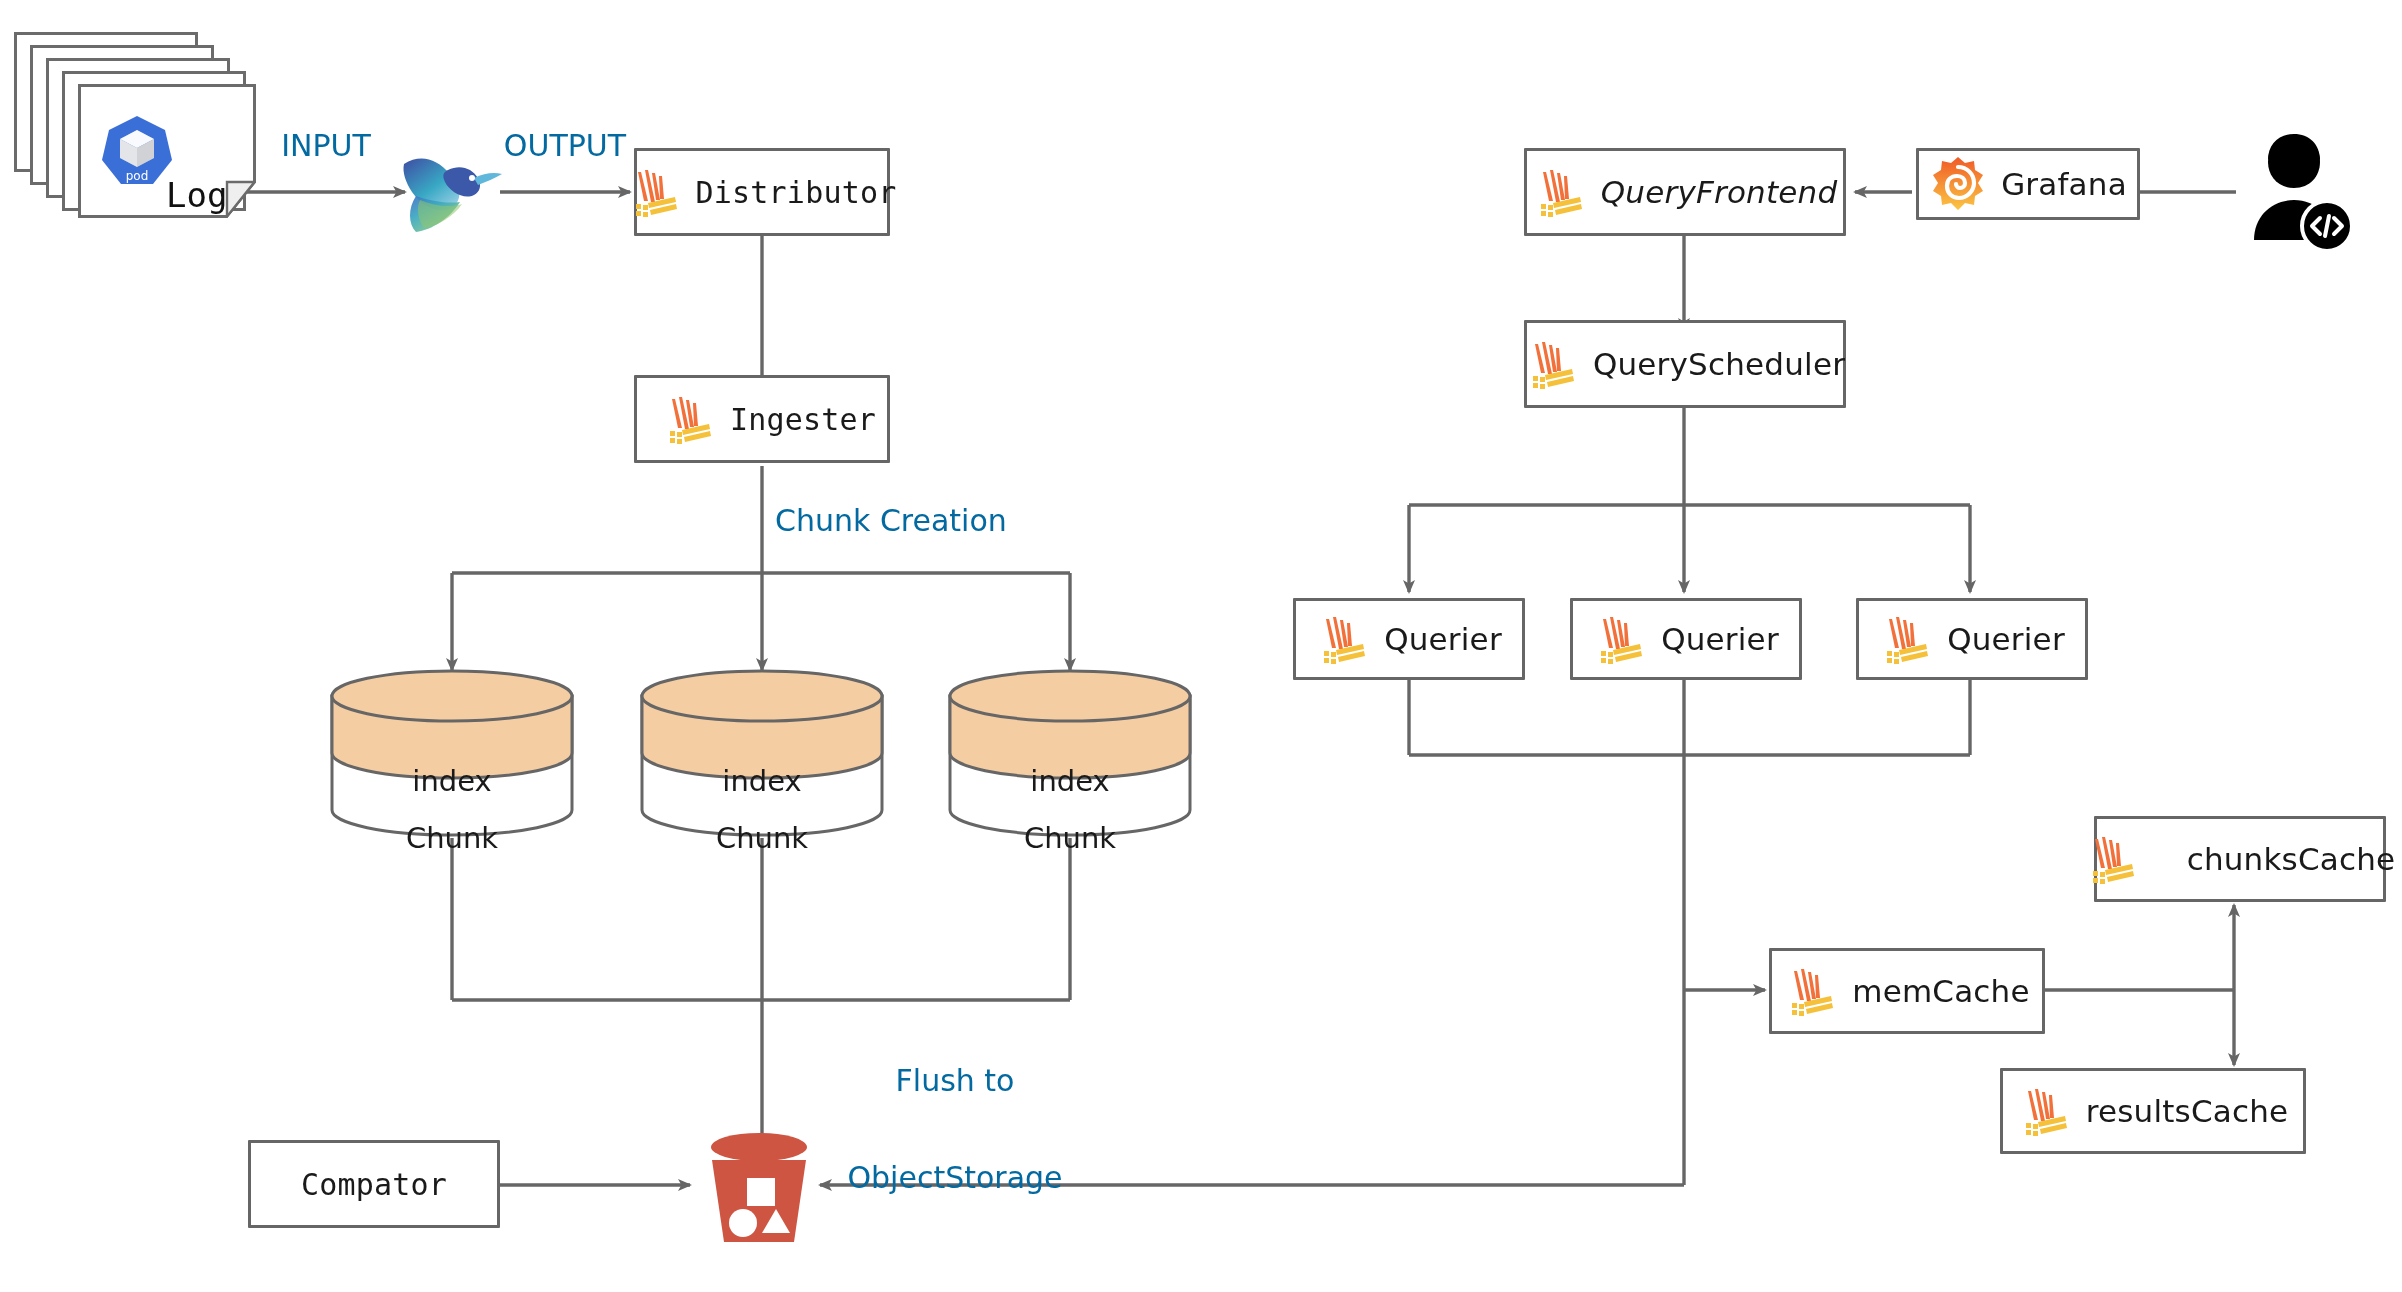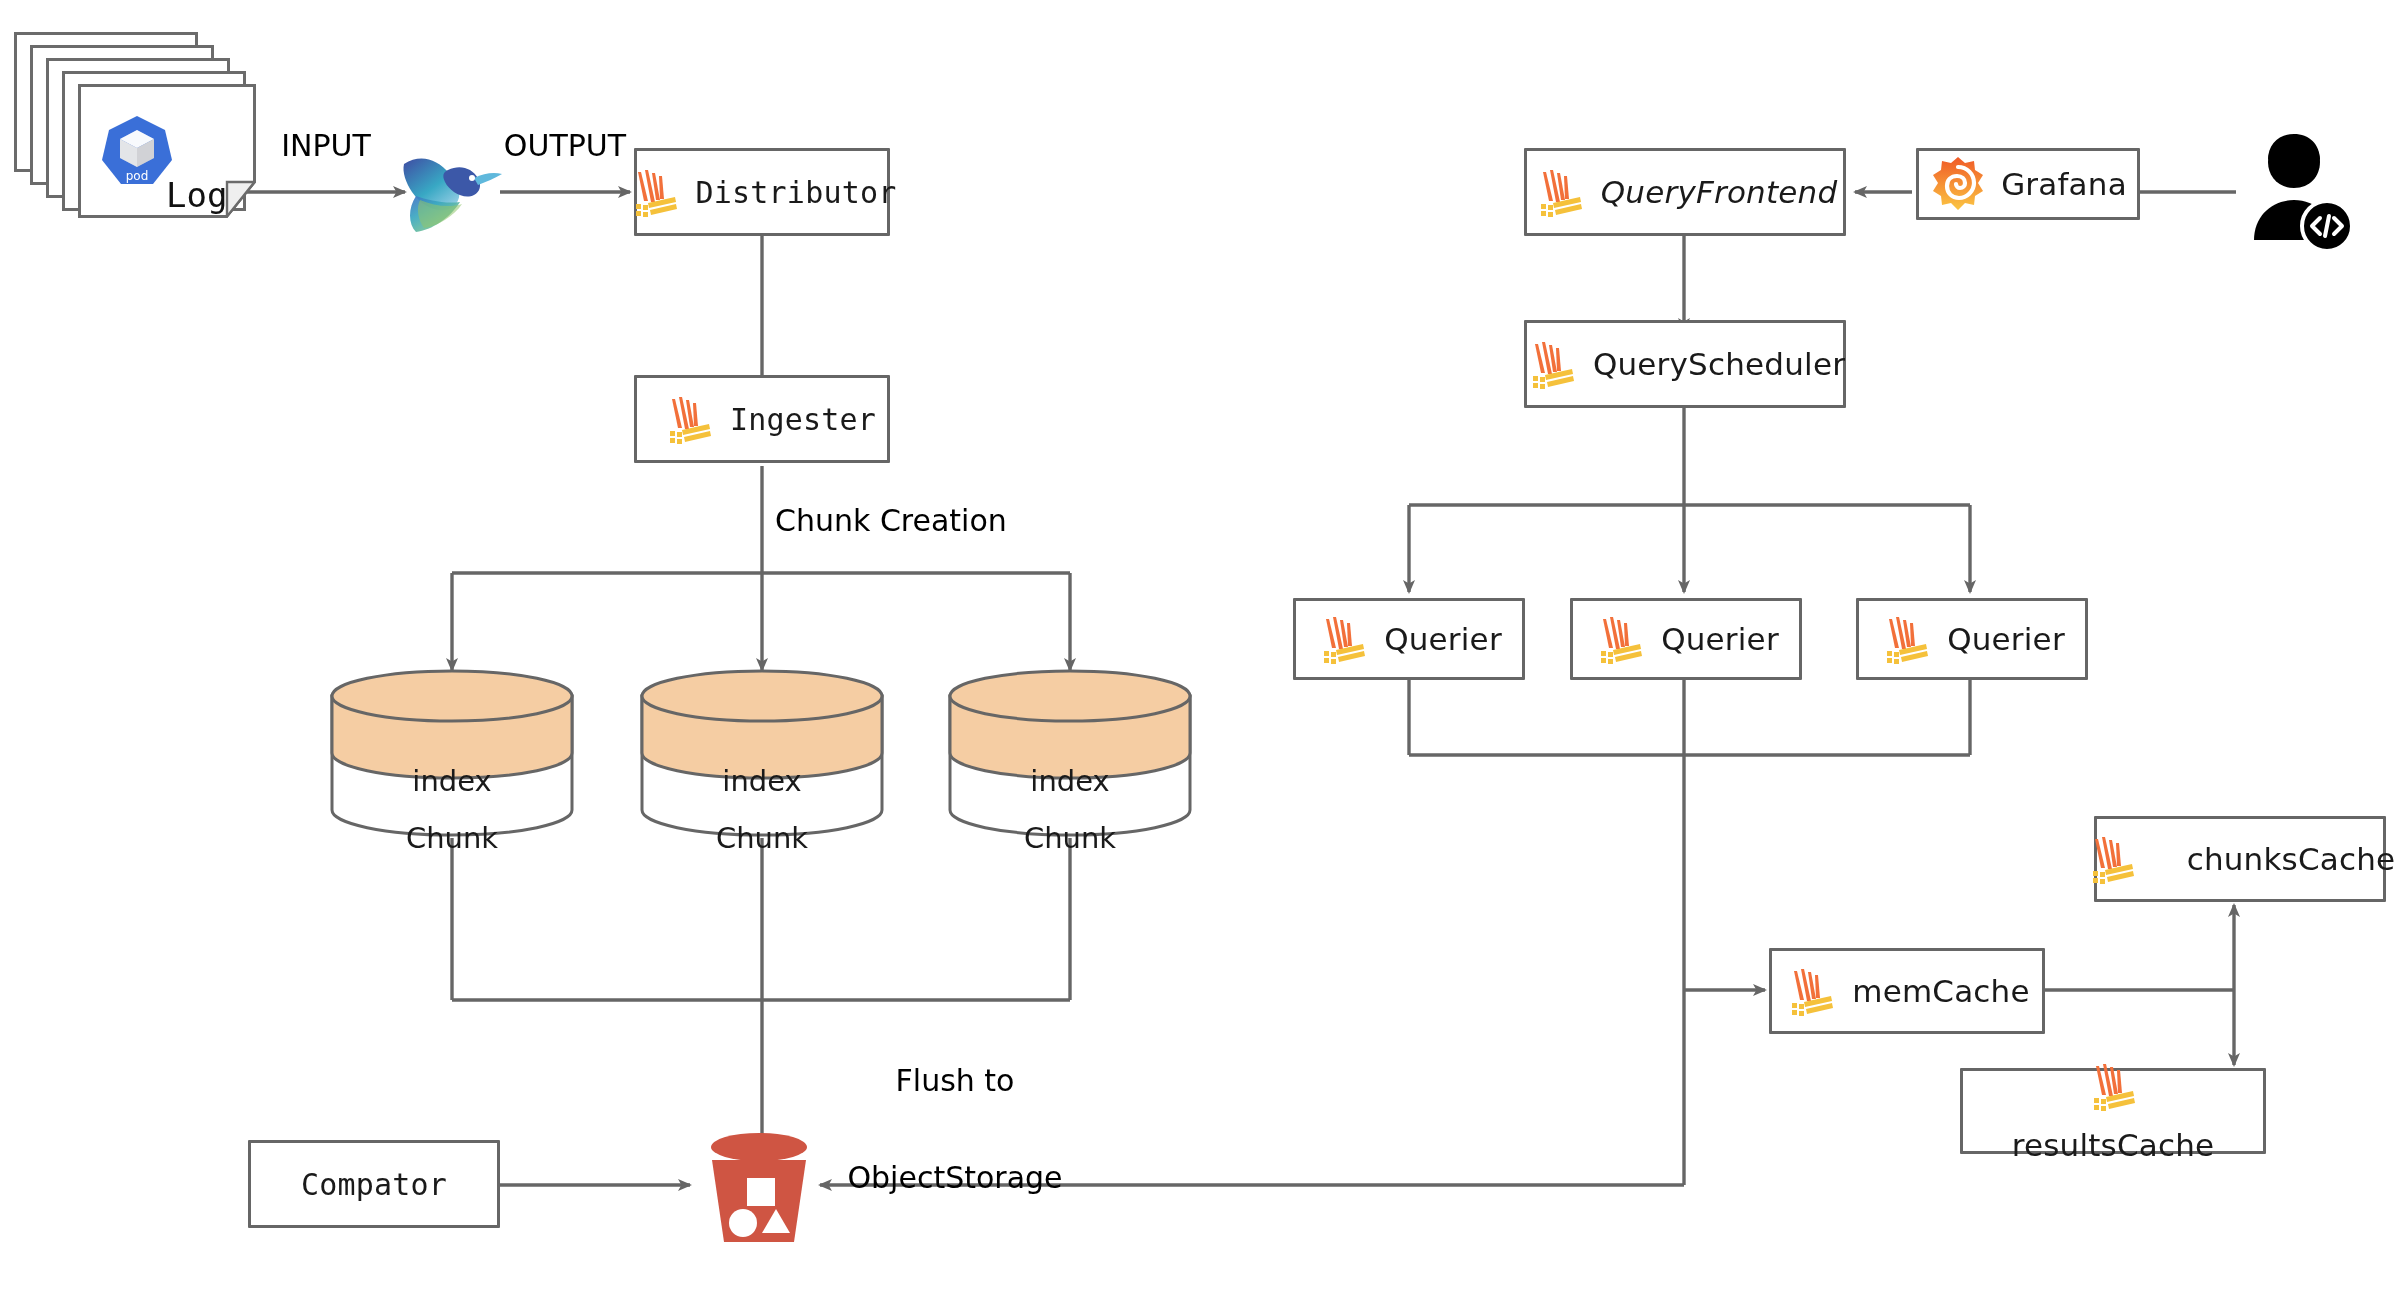--- a/index.html
+++ b/index.html
@@ -7,21 +7,21 @@
        font-family:"DejaVu Sans","Liberation Sans",sans-serif;}
   #stage{position:absolute;left:0;top:0;width:2402px;height:1292px;}
   svg#wires{position:absolute;left:0;top:0;width:2402px;height:1292px;}
 
   .node{position:absolute;box-sizing:border-box;background:#ffffff;
         border:3px solid #666666;border-radius:1px;
         display:flex;align-items:center;justify-content:center;gap:14px;}
   .node .lbl{font-size:31px;color:#1a1a1a;white-space:nowrap;letter-spacing:0.2px;}
   .node.mono .lbl{font-family:"DejaVu Sans Mono","Liberation Mono",monospace;font-size:30px;}
 
-  .edge-label{position:absolute;font-size:30px;color:#000000;white-space:pre;
+  .edge-label{position:absolute;font-size:30px;color:#0369a1;white-space:pre;
               text-align:center;line-height:1.08;}
 
   
   .loki{width:54px;height:54px;flex:0 0 54px;}
   
   .graf{width:58px;height:58px;flex:0 0 58px;}
   
   .podicon{width:74px;height:74px;}
 
   
@@ -390,21 +390,21 @@
           <path d="M22,45 L48,39 L49,44 L23,50 Z"></path>
         <rect x="8" y="39" width="5" height="5"></rect>
           <rect x="15" y="40" width="5" height="5"></rect>
         <rect x="8" y="46" width="5" height="5"></rect>
           <rect x="15" y="47" width="5" height="5"></rect>
       </g>
     </svg>
     <span class="lbl">chunksCache</span>
   </div>
 
-  <div class="node" style="left:1960px;top:1068px;width:306px;height:86px;flex-direction:column;">
+  <div class="node" style="left:2000px;top:1068px;width:306px;height:86px;">
     <svg class="loki" viewBox="0 0 54 54">
       <g fill="#F2703A">
         <path d="M10,7 L13,7 L20,36 L16,36 Z"></path>
           <path d="M17,5 L20,5 L27,37 L23,37 Z"></path>
         <path d="M24,8 L27,8 L32,35 L28,35 Z"></path>
           <path d="M31,11 L34,11 L36,34 L32,34 Z"></path>
       </g>
       <g fill="#F5C13B">
         <path d="M20,38 L47,32 L48,37 L21,43 Z"></path>
           <path d="M22,45 L48,39 L49,44 L23,50 Z"></path>

